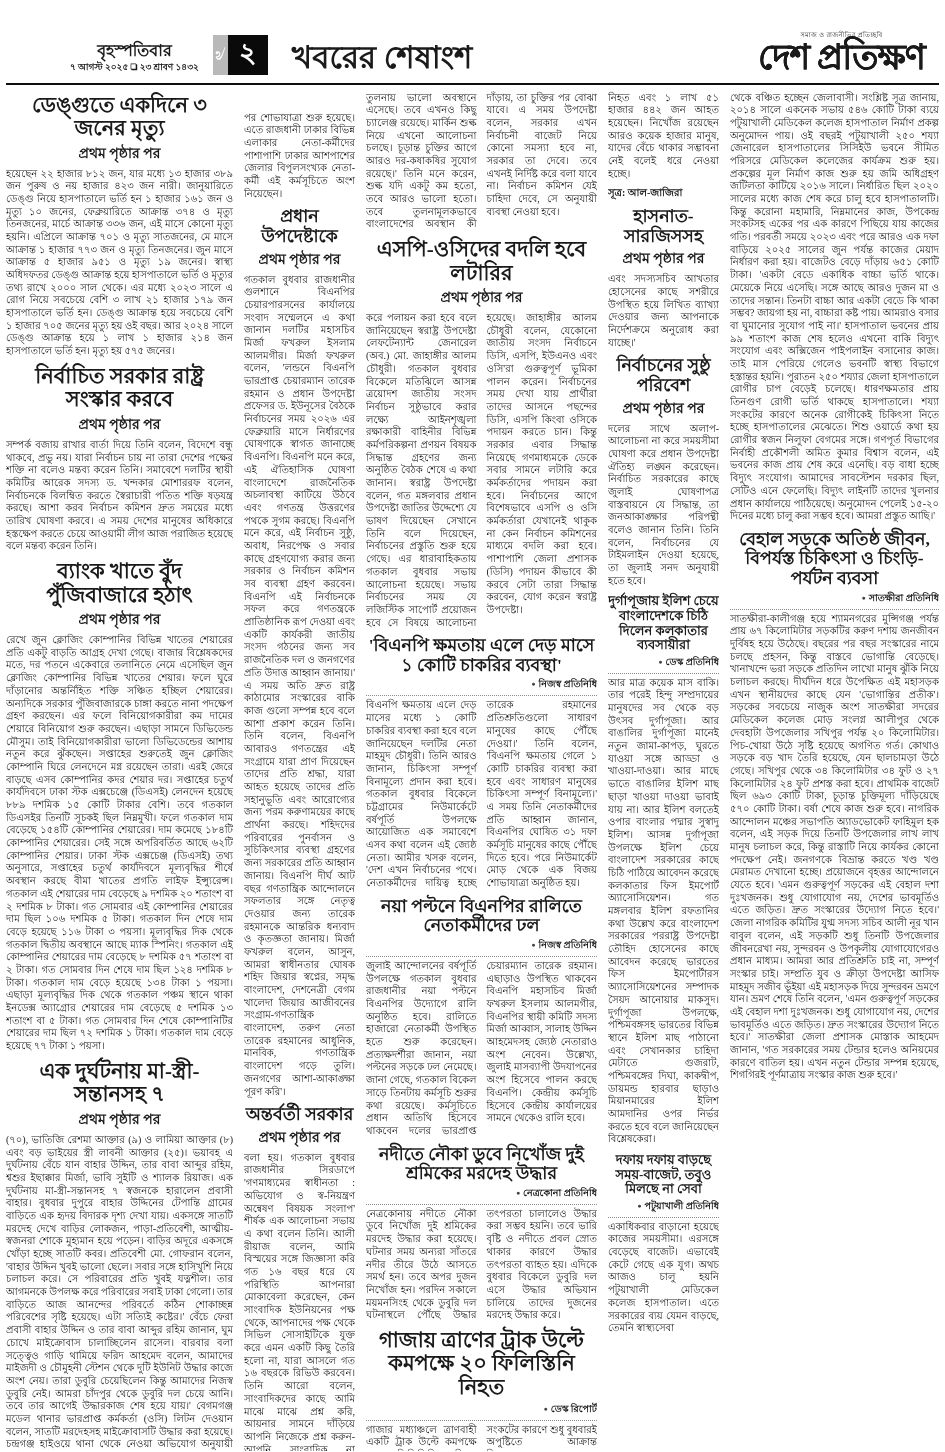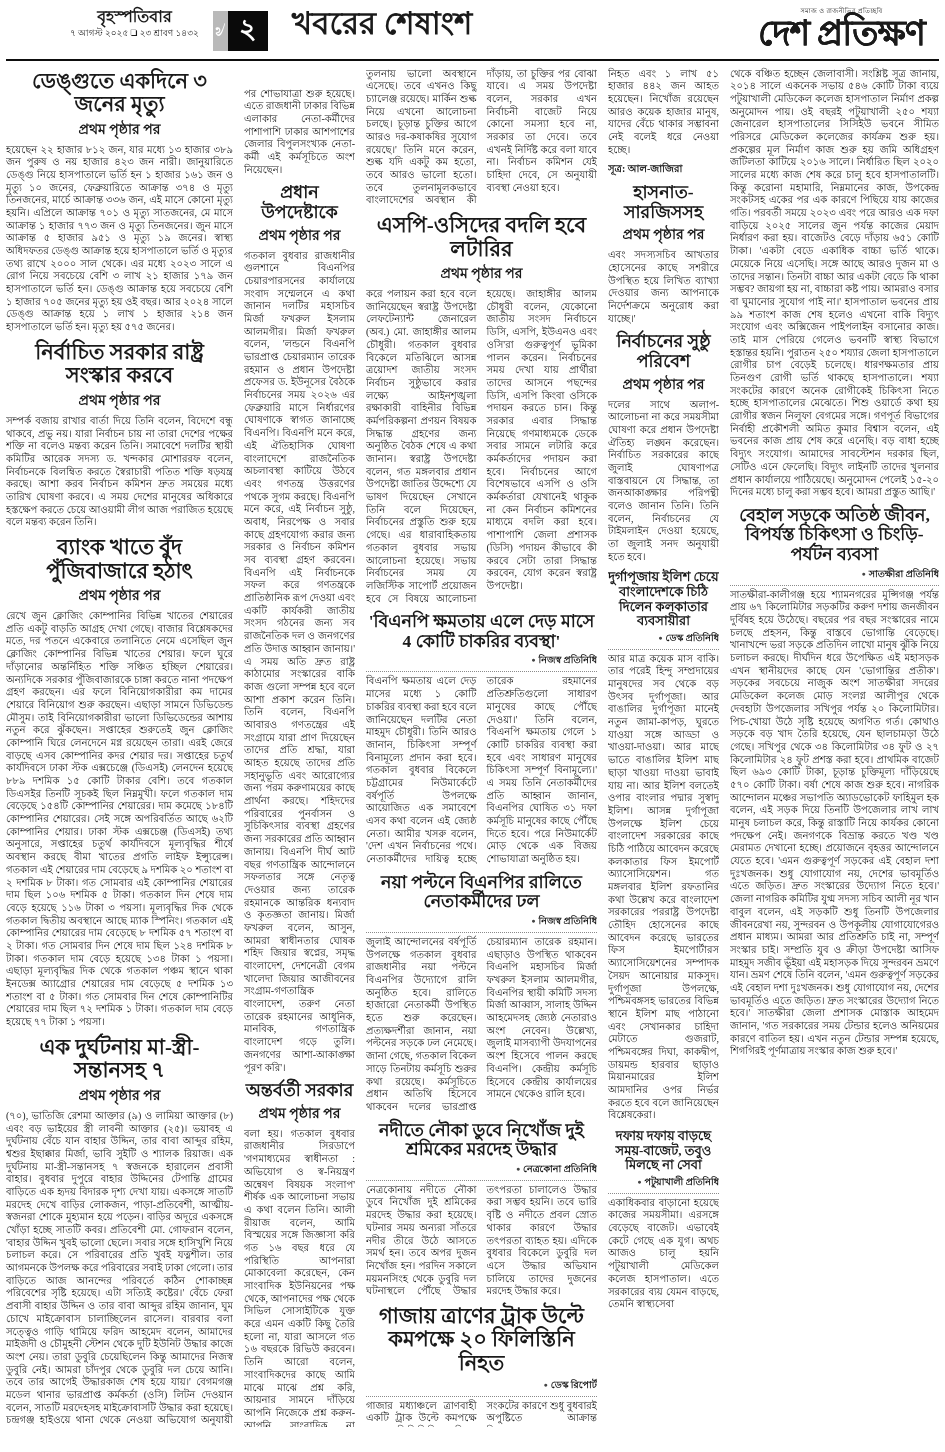--- a/index.html
+++ b/index.html
@@ -3,26 +3,26 @@
 <meta charset="utf-8">
 <style>
   html,body{margin:0;padding:0;background:#e8e8e8;}
   .page{
     width:945px;height:1452px;margin:0 auto;background:#ffffff;
     overflow:hidden;position:relative;color:#1a1a1a;
     font-family:"Liberation Serif", serif;
   }
   
   .masthead{
-    display:flex;gap:14px;
-    padding:8px 14px 6px 70px;
+    display:flex;align-items:flex-end;gap:14px;
+    padding:32px 14px 6px 70px;
   }
   .dateblock{text-align:center;line-height:1.15;padding-bottom:2px;}
   .day{font-size:16px;font-weight:bold;}
-  .dateline{font-size:9px;margin-top:2px;}
+  .dateline{font-size:9px;margin-top:2px;font-weight:bold;}
   .badgewrap{display:flex;align-items:flex-end;}
   .orn{width:15px;height:40px;background:#b9b9b9;color:#fff;font-size:20px;
        display:flex;align-items:center;justify-content:center;}
   .badge{width:40px;height:40px;background:#0a0a0a;color:#fff;font-size:27px;
          font-weight:bold;display:flex;align-items:center;justify-content:center;}
   .sectiontitle{font-size:31px;font-weight:bold;line-height:1;padding:0 6px 2px 10px;white-space:nowrap;}
   .mast-spacer{flex:1;}
   .logoblock{text-align:center;padding-right:6px;line-height:1;}
   .tagline{font-size:6.5px;letter-spacing:.4px;margin-bottom:1px;}
   .papername{font-size:35px;font-weight:900;letter-spacing:-1px;white-space:nowrap;
@@ -121,21 +121,21 @@
     </div>
 
     <div class="col col-d34">
       <p class="body cont cols2">তুলনায় ভালো অবস্থানে এসেছে। তবে এখনও কিছু চ্যালেঞ্জ রয়েছে। মার্কিন শুল্ক নিয়ে এখনো আলোচনা চলছে। চূড়ান্ত চুক্তির আগে আরও দর-কষাকষির সুযোগ রয়েছে।' তিনি মনে করেন, শুল্ক যদি একটু কম হতো, তবে আরও ভালো হতো। তবে তুলনামূলকভাবে বাংলাদেশের অবস্থান কী দাঁড়ায়, তা চুক্তির পর বোঝা যাবে। এ সময় উপদেষ্টা বলেন, সরকার এখন নির্বাচনী বাজেট নিয়ে কোনো সমস্যা হবে না, সরকার তা দেবে। তবে এখনই নির্দিষ্ট করে বলা যাবে না। নির্বাচন কমিশন যেই চাহিদা দেবে, সে অনুযায়ী ব্যবস্থা নেওয়া হবে।</p>
       <article class="story">
         <h2 class="hl hl-lg">এসপি-ওসিদের বদলি হবে লটারির</h2>
         <div class="kicker">প্রথম পৃষ্ঠার পর</div>
         <p class="body cols2">করে পলায়ন করা হবে বলে জানিয়েছেন স্বরাষ্ট্র উপদেষ্টা লেফটেন্যান্ট জেনারেল (অব.) মো. জাহাঙ্গীর আলম চৌধুরী। গতকাল বুধবার বিকেলে মতিঝিলে আসন্ন ত্রয়োদশ জাতীয় সংসদ নির্বাচন সুষ্ঠুভাবে করার লক্ষ্যে আইনশৃঙ্খলা রক্ষাকারী বাহিনীর বিভিন্ন কর্মপরিকল্পনা প্রণয়ন বিষয়ক সিদ্ধান্ত গ্রহণের জন্য অনুষ্ঠিত বৈঠক শেষে এ কথা জানান। স্বরাষ্ট্র উপদেষ্টা বলেন, গত মঙ্গলবার প্রধান উপদেষ্টা জাতির উদ্দেশ্যে যে ভাষণ দিয়েছেন সেখানে তিনি বলে দিয়েছেন, নির্বাচনের প্রস্তুতি শুরু হয়ে গেছে। এর ধারাবাহিকতায় গতকাল বুধবার সভায় আলোচনা হয়েছে। সভায় নির্বাচনের সময় যে লজিস্টিক সাপোর্ট প্রয়োজন হবে সে বিষয়ে আলোচনা হয়েছে। জাহাঙ্গীর আলম চৌধুরী বলেন, যেকোনো জাতীয় সংসদ নির্বাচনে ডিসি, এসপি, ইউএনও এবং ওসি'রা গুরুত্বপূর্ণ ভূমিকা পালন করেন। নির্বাচনের সময় দেখা যায় প্রার্থীরা তাদের আসনে পছন্দের ডিসি, এসপি কিংবা ওসিকে পদায়ন করতে চান। কিন্তু সরকার এবার সিদ্ধান্ত নিয়েছে গণমাধ্যমকে ডেকে সবার সামনে লটারি করে কর্মকর্তাদের পদায়ন করা হবে। নির্বাচনের আগে বিশেষভাবে এসপি ও ওসি কর্মকর্তারা যেখানেই থাকুক না কেন নির্বাচন কমিশনের মাধ্যমে বদলি করা হবে। পাশাপাশি জেলা প্রশাসক (ডিসি) পদায়ন কীভাবে কী করবে সেটা তারা সিদ্ধান্ত করবেন, যোগ করেন স্বরাষ্ট্র উপদেষ্টা।</p>
       </article>
       <article class="story">
-        <h2 class="hl hl-md">'বিএনপি ক্ষমতায় এলে দেড় মাসে 4 কোটি চাকরির ব্যবস্থা'</h2>
+        <h2 class="hl hl-md">'বিএনপি ক্ষমতায় এলে দেড় মাসে ১ কোটি চাকরির ব্যবস্থা'</h2>
         <div class="byline"><span class="dot">●</span><span>নিজস্ব প্রতিনিধি</span></div>
         <p class="body cols2">বিএনপি ক্ষমতায় এলে দেড় মাসের মধ্যে ১ কোটি চাকরির ব্যবস্থা করা হবে বলে জানিয়েছেন দলটির নেতা মাহমুদ চৌধুরী। তিনি আরও জানান, চিকিৎসা সম্পূর্ণ বিনামূল্যে প্রদান করা হবে। গতকাল বুধবার বিকেলে চট্টগ্রামের নিউমার্কেটে বর্ষপূর্তি উপলক্ষে আয়োজিত এক সমাবেশে এসব কথা বলেন এই জ্যেষ্ঠ নেতা। আমীর খসরু বলেন, 'দেশ এখন নির্বাচনের পথে। নেতাকর্মীদের দায়িত্ব হচ্ছে তারেক রহমানের প্রতিশ্রুতিগুলো সাধারণ মানুষের কাছে পৌঁছে দেওয়া।' তিনি বলেন, 'বিএনপি ক্ষমতায় গেলে ১ কোটি চাকরির ব্যবস্থা করা হবে এবং সাধারণ মানুষের চিকিৎসা সম্পূর্ণ বিনামূল্যে।' এ সময় তিনি নেতাকর্মীদের প্রতি আহ্বান জানান, বিএনপির ঘোষিত ৩১ দফা কর্মসূচি মানুষের কাছে পৌঁছে দিতে হবে। পরে নিউমার্কেট মোড় থেকে এক বিজয় শোভাযাত্রা অনুষ্ঠিত হয়।</p>
       </article>
       <article class="story">
         <h2 class="hl hl-md">নয়া পল্টনে বিএনপির রালিতে নেতাকর্মীদের ঢল</h2>
         <div class="byline"><span class="dot">●</span><span>নিজস্ব প্রতিনিধি</span></div>
         <p class="body cols2">জুলাই আন্দোলনের বর্ষপূর্তি উপলক্ষে গতকাল বুধবার রাজধানীর নয়া পল্টনে বিএনপির উদ্যোগে রালি অনুষ্ঠিত হবে। রালিতে হাজারো নেতাকর্মী উপস্থিত হতে শুরু করেছেন। প্রত্যক্ষদর্শীরা জানান, নয়া পল্টনের সড়কে ঢল নেমেছে। জানা গেছে, গতকাল বিকেল সাড়ে তিনটায় কর্মসূচি শুরুর কথা রয়েছে। কর্মসূচিতে প্রধান অতিথি হিসেবে থাকবেন দলের ভারপ্রাপ্ত চেয়ারম্যান তারেক রহমান। এছাড়াও উপস্থিত থাকবেন বিএনপি মহাসচিব মির্জা ফখরুল ইসলাম আলমগীর, বিএনপির স্থায়ী কমিটি সদস্য মির্জা আব্বাস, সালাহ উদ্দিন আহমেদসহ জ্যেষ্ঠ নেতারাও অংশ নেবেন। উল্লেখ্য, জুলাই মাসব্যাপী উদযাপনের অংশ হিসেবে পালন করছে বিএনপি। কেন্দ্রীয় কর্মসূচি হিসেবে কেন্দ্রীয় কার্যালয়ের সামনে থেকেও রালি হবে।</p>
       </article>
       <article class="story">
         <h2 class="hl hl-md">নদীতে নৌকা ডুবে নিখোঁজ দুই শ্রমিকের মরদেহ উদ্ধার</h2>

